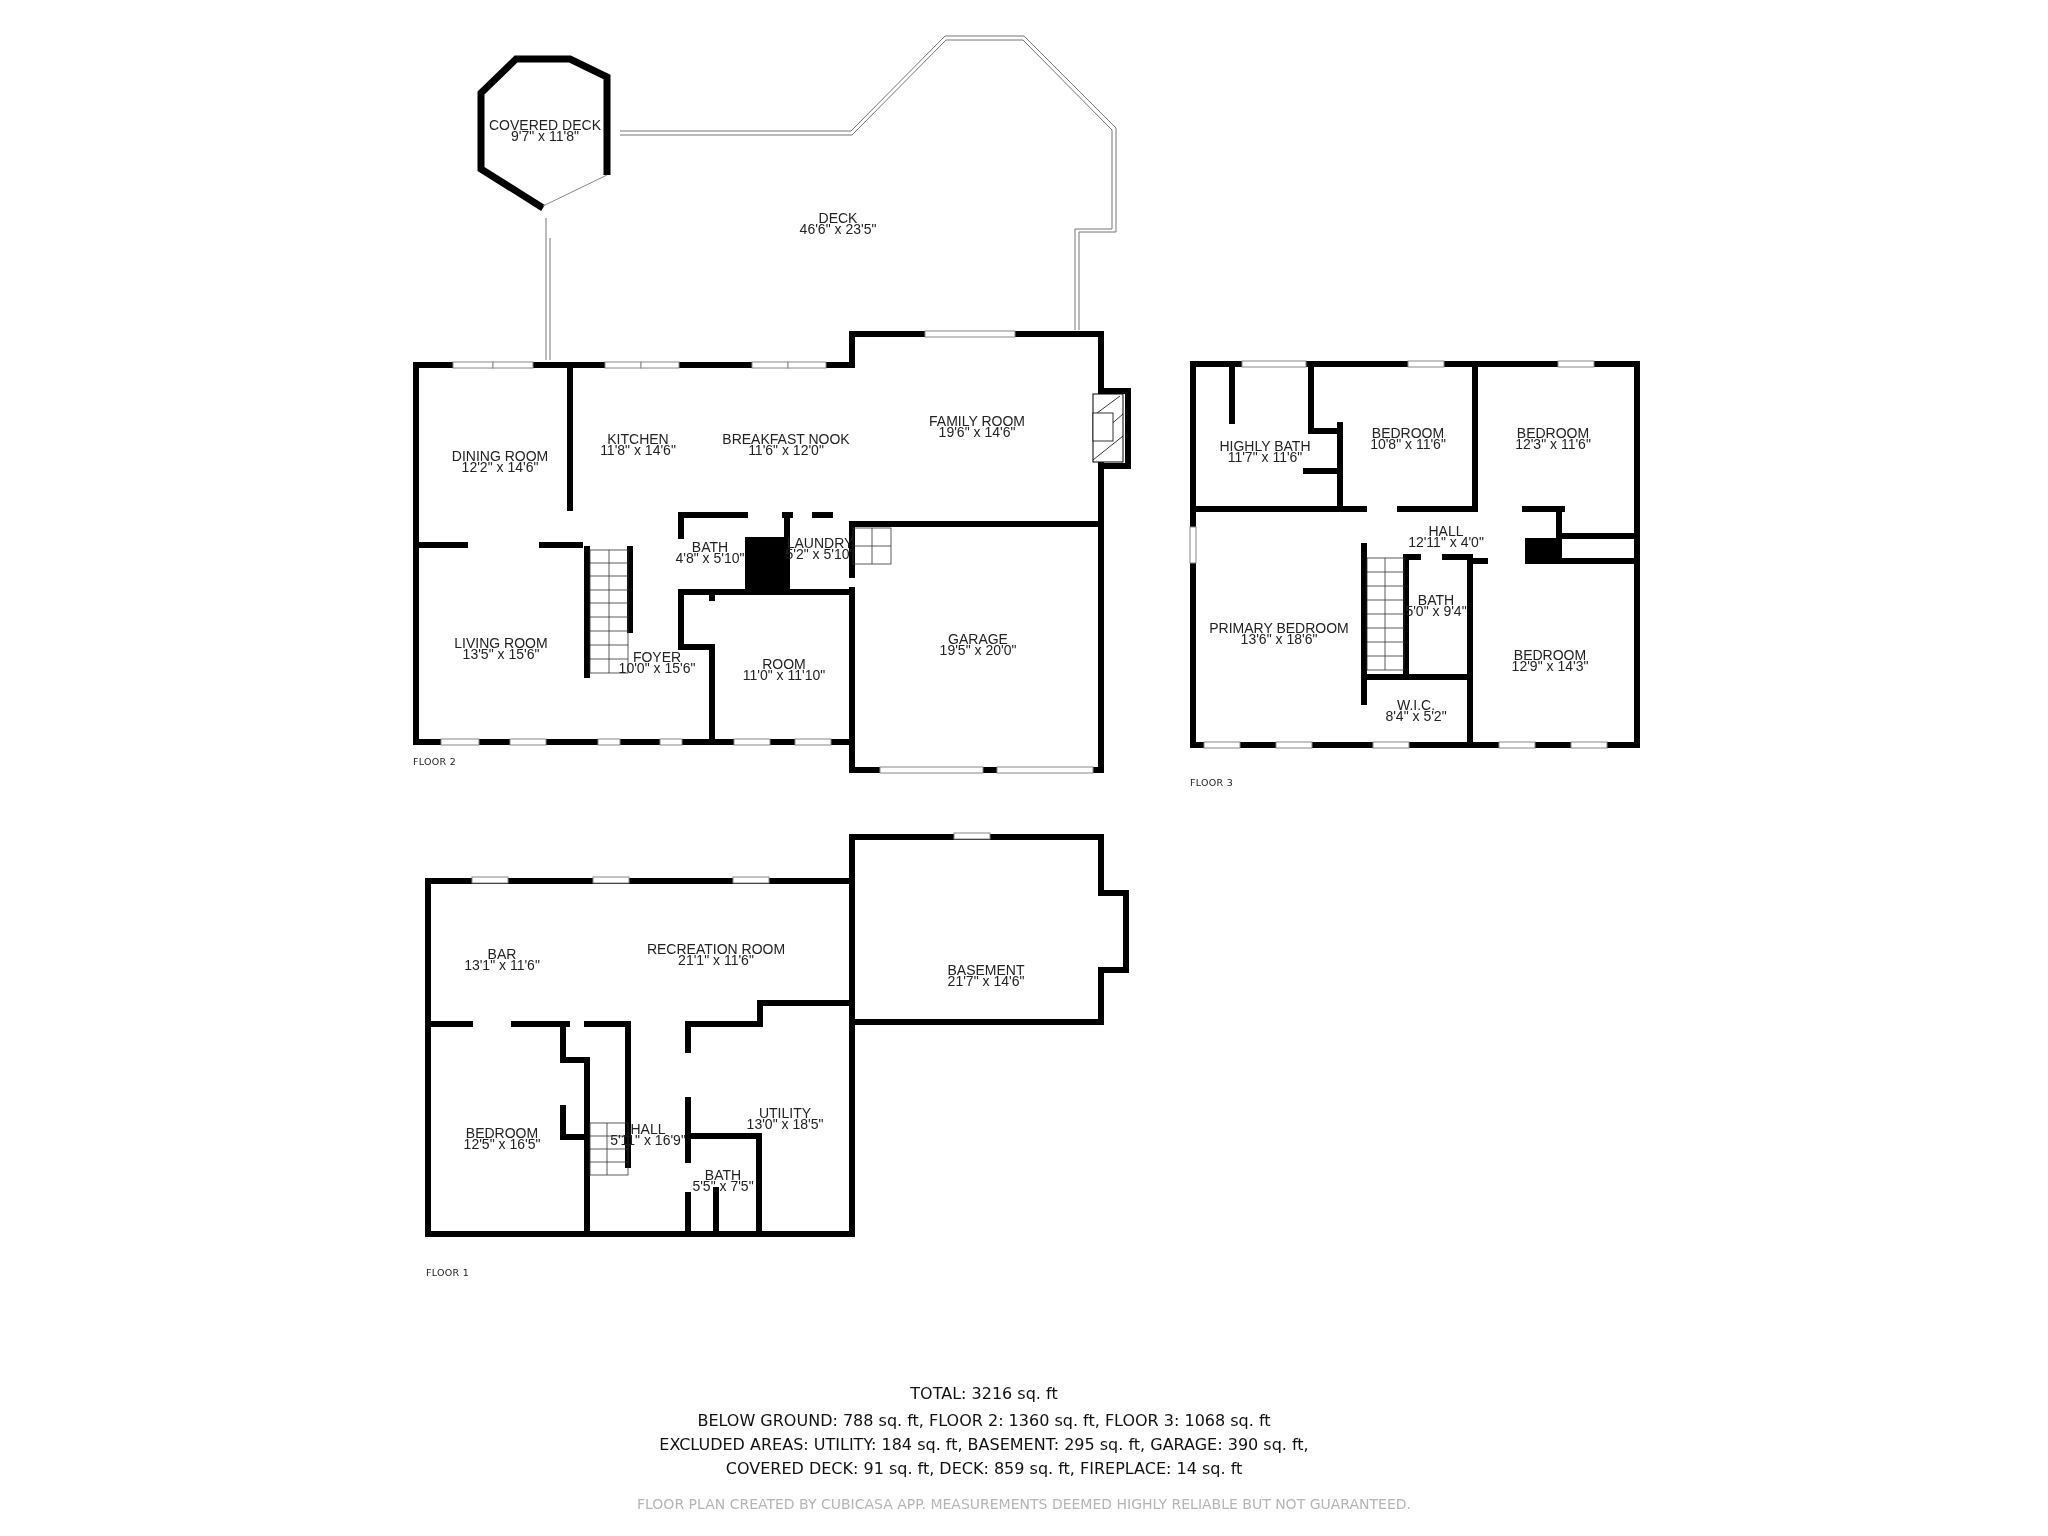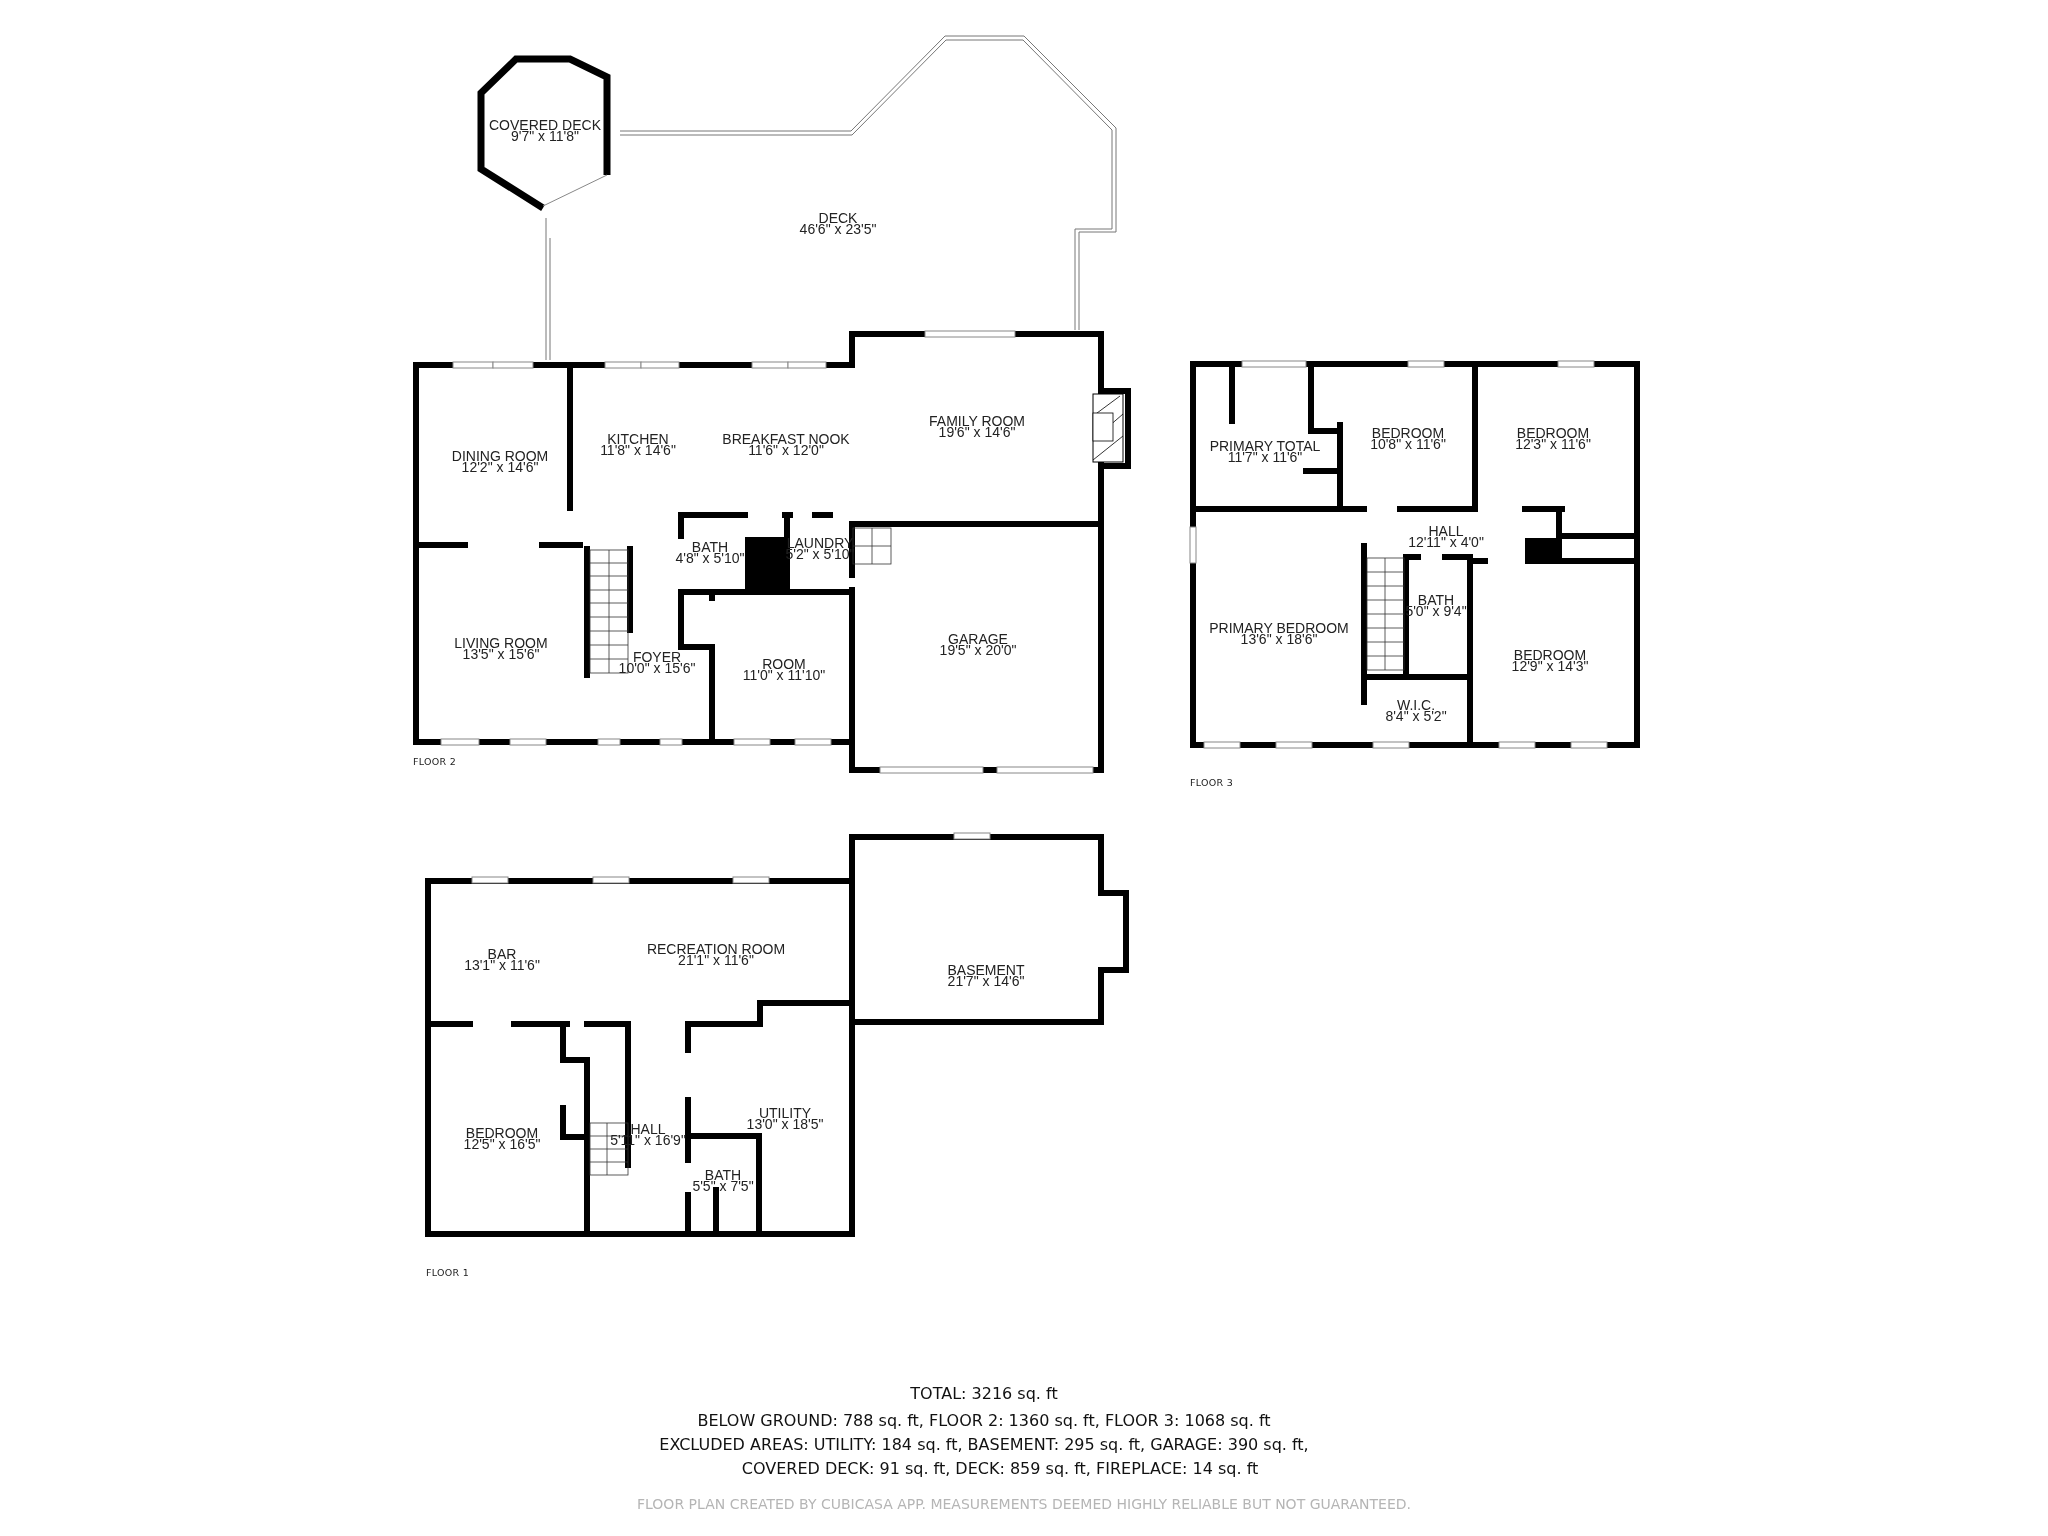--- a/index.html
+++ b/index.html
@@ -230,21 +230,21 @@
   <span>ROOM</span>
   <span class="dim">11'0" x 11'10"</span>
 </div>
 <div class="room-label" style="left:978px;top:645px;">
   <span>GARAGE</span>
   <span class="dim">19'5" x 20'0"</span>
 </div>
 <div class="floor-label" style="left:413px;top:756px;">FLOOR 2</div>
 
 <div class="room-label" style="left:1265px;top:452px;">
-  <span>PRIMARY TOTAL</span>
+  <span>HIGHLY BATH</span>
   <span class="dim">11'7" x 11'6"</span>
 </div>
 <div class="room-label" style="left:1408px;top:439px;">
   <span>BEDROOM</span>
   <span class="dim">10'8" x 11'6"</span>
 </div>
 <div class="room-label" style="left:1553px;top:439px;">
   <span>BEDROOM</span>
   <span class="dim">12'3" x 11'6"</span>
 </div>
@@ -296,14 +296,14 @@
 </div>
 <div class="room-label" style="left:723px;top:1181px;">
   <span>BATH</span>
   <span class="dim">5'5" x 7'5"</span>
 </div>
 <div class="floor-label" style="left:426px;top:1267px;">FLOOR 1</div>
 
 <div class="summary total" style="top:1384px;">TOTAL: 3216 sq. ft</div>
 <div class="summary line" style="top:1411px;">BELOW GROUND: 788 sq. ft, FLOOR 2: 1360 sq. ft, FLOOR 3: 1068 sq. ft</div>
 <div class="summary line" style="top:1435px;">EXCLUDED AREAS: UTILITY: 184 sq. ft, BASEMENT: 295 sq. ft, GARAGE: 390 sq. ft,</div>
-<div class="summary line" style="top:1459px;padding-left:16px;">COVERED DECK: 91 sq. ft, DECK: 859 sq. ft, FIREPLACE: 14 sq. ft</div>
+<div class="summary line" style="top:1459px;">COVERED DECK: 91 sq. ft, DECK: 859 sq. ft, FIREPLACE: 14 sq. ft</div>
 <div class="footer-note">FLOOR PLAN CREATED BY CUBICASA APP. MEASUREMENTS DEEMED HIGHLY RELIABLE BUT NOT GUARANTEED.</div>
 
 </body></html>

